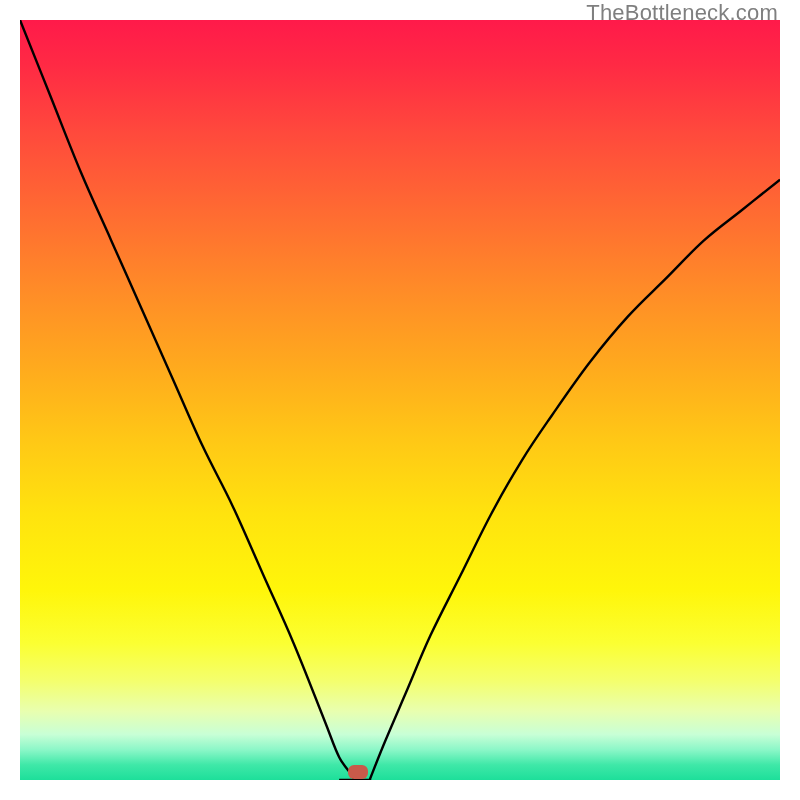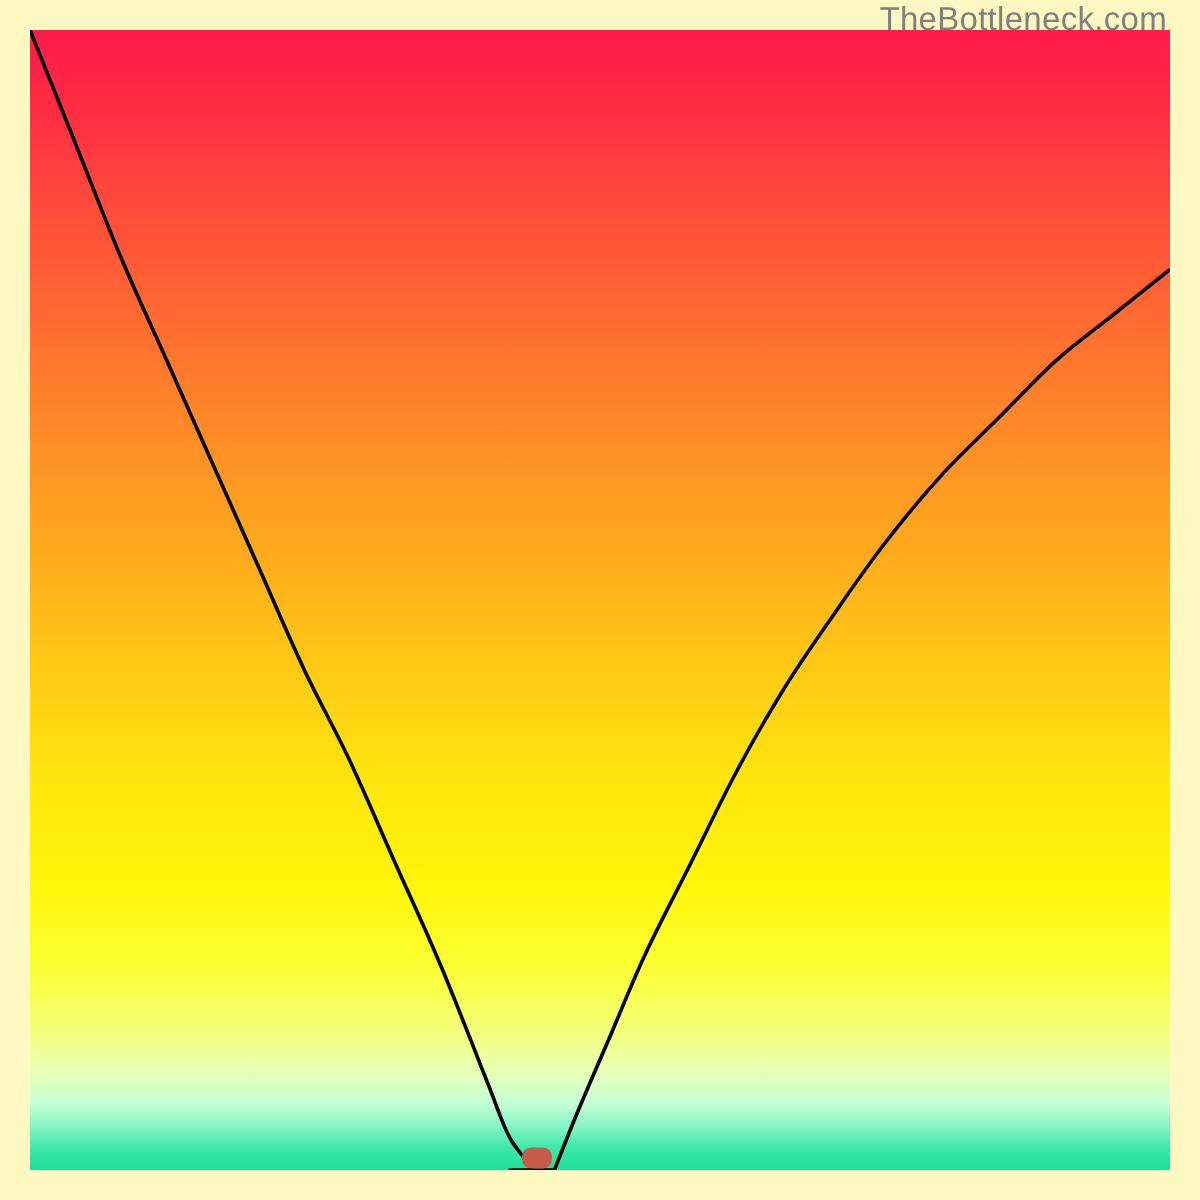--- a/index.html
+++ b/index.html
@@ -7,21 +7,21 @@
     padding: 0;
     width: 800px;
     height: 800px;
     background: #000;
     position: relative;
     font-family: Arial, Helvetica, sans-serif;
   }
   .frame {
     position: absolute;
     inset: 0;
-    background: #fef9c3;
+    background: #ffffff;
   }
   .plot-area {
     position: absolute;
     left: 20px;
     top: 20px;
     width: 760px;
     height: 760px;
     overflow: hidden;
   }
   .gradient {

